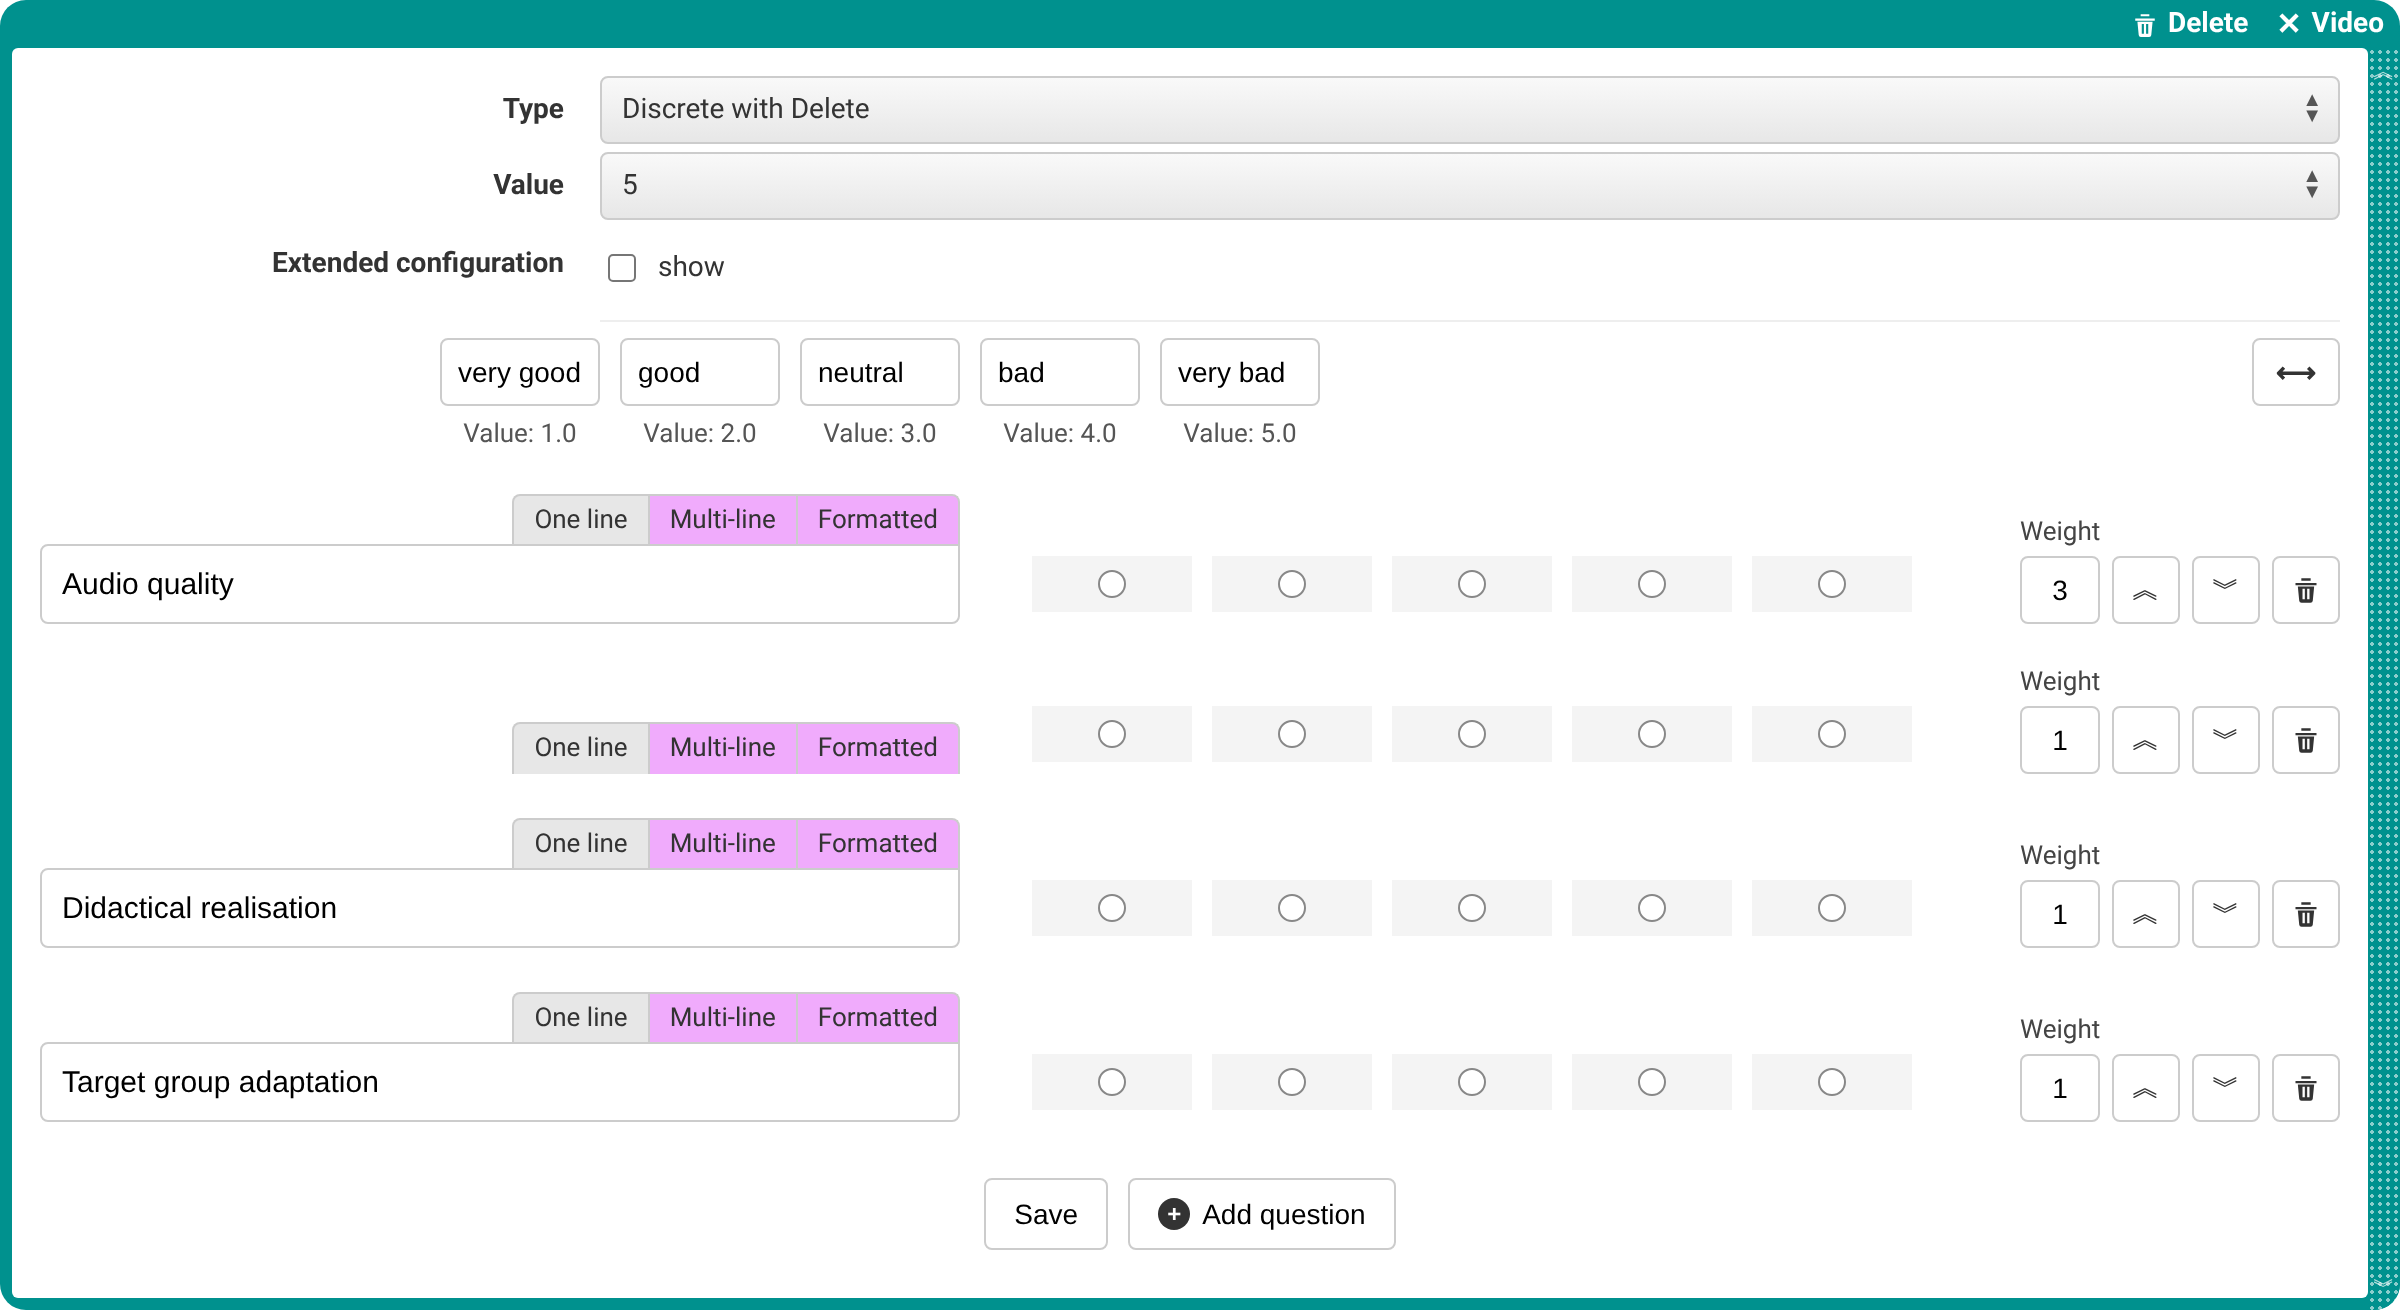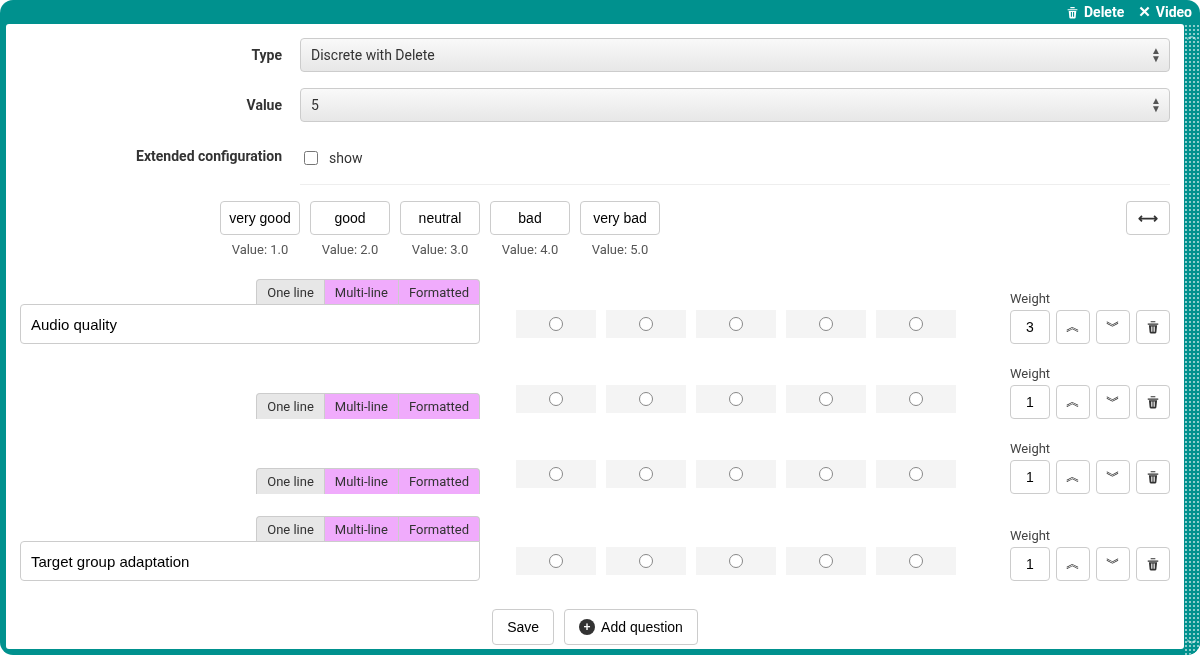--- a/index.html
+++ b/index.html
@@ -60,21 +60,21 @@
     bottom: 6px;
     background: #fff;
     border-radius: 3px;
     padding: 14px 14px 14px 14px;
     overflow: hidden;
   }
 
   .form-row {
     display: flex;
     align-items: center;
-    margin-bottom: 16px;
+    margin-bottom: 4px;
     justify-content: center;
   }
   .label-col {
     width: 280px;
     text-align: right;
     padding-right: 18px;
     font-weight: 700;
     color: #333;
   }
   .field-col {
@@ -133,21 +133,21 @@
     margin-left: 200px;
   }
   .col-cell { width: 80px; text-align: center; }
   .col-input {
     width: 80px;
     height: 34px;
     border: 1px solid #ccc;
     border-radius: 4px;
     padding: 0 8px;
     font-size: 14px;
-    text-align: center;
+    text-align: left;
     overflow: hidden;
     white-space: nowrap;
     outline: none;
   }
   .col-value {
     font-size: 13px;
     color: #555;
     margin-top: 7px;
   }
   .reverse-btn {
@@ -464,20 +464,21 @@
       </div>
     </div>
 
     <div class="question-row">
       <div class="q-left">
         <div class="format-tabs">
           <div class="ft active">One line</div>
           <div class="ft">Multi-line</div>
           <div class="ft">Formatted</div>
         </div>
+        <input class="q-input" value="Didactical realisation" style="">
       </div>
       <div class="q-radios">
         <div class="radio-cell">
             <div class="radio-circle"></div>
           </div>
         <div class="radio-cell">
             <div class="radio-circle"></div>
           </div>
         <div class="radio-cell">
             <div class="radio-circle"></div>

